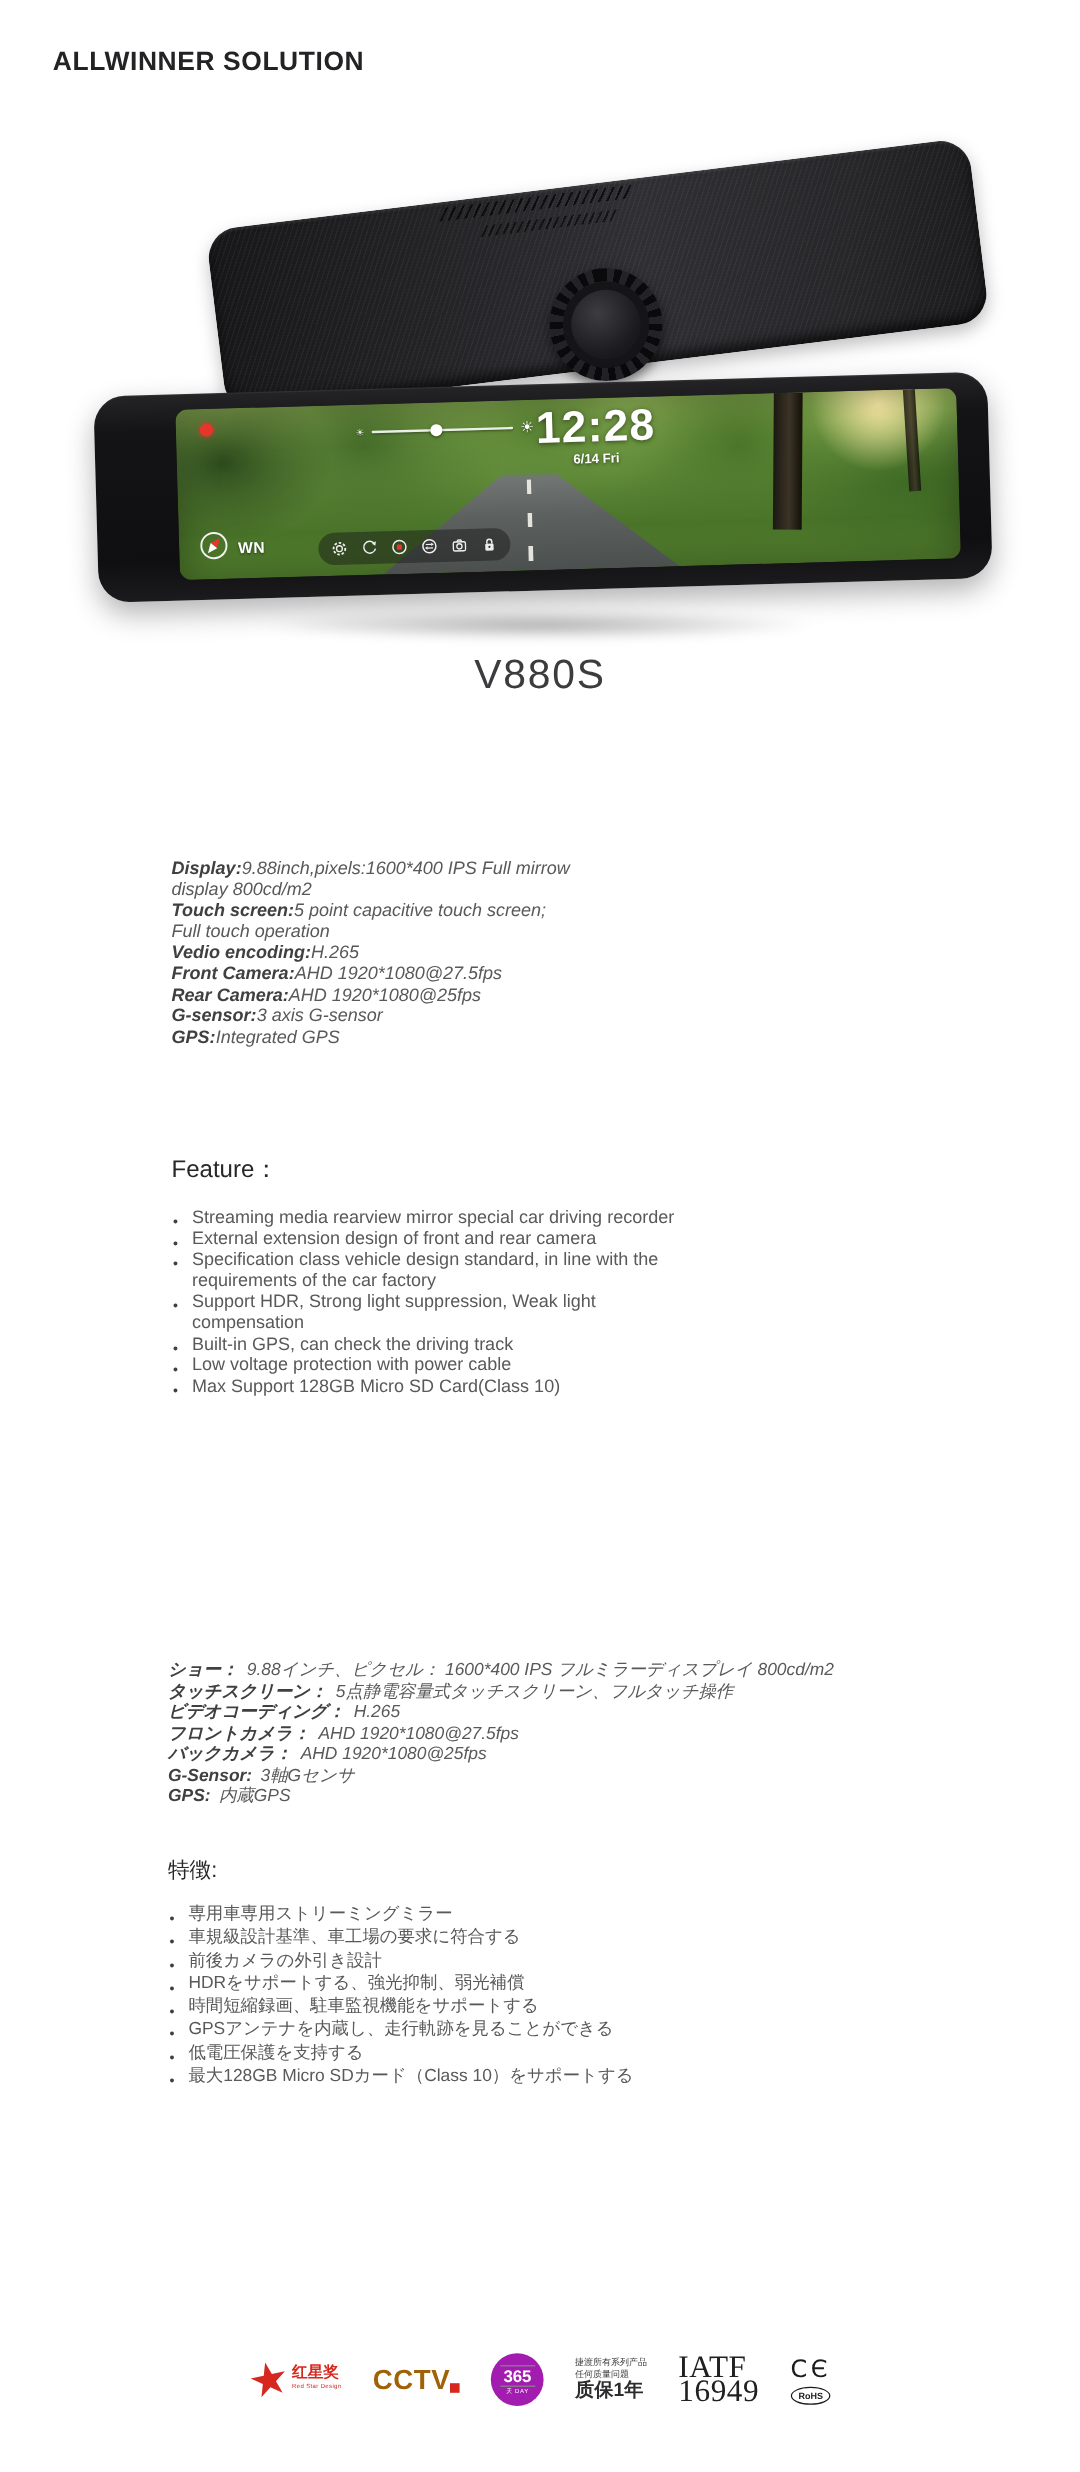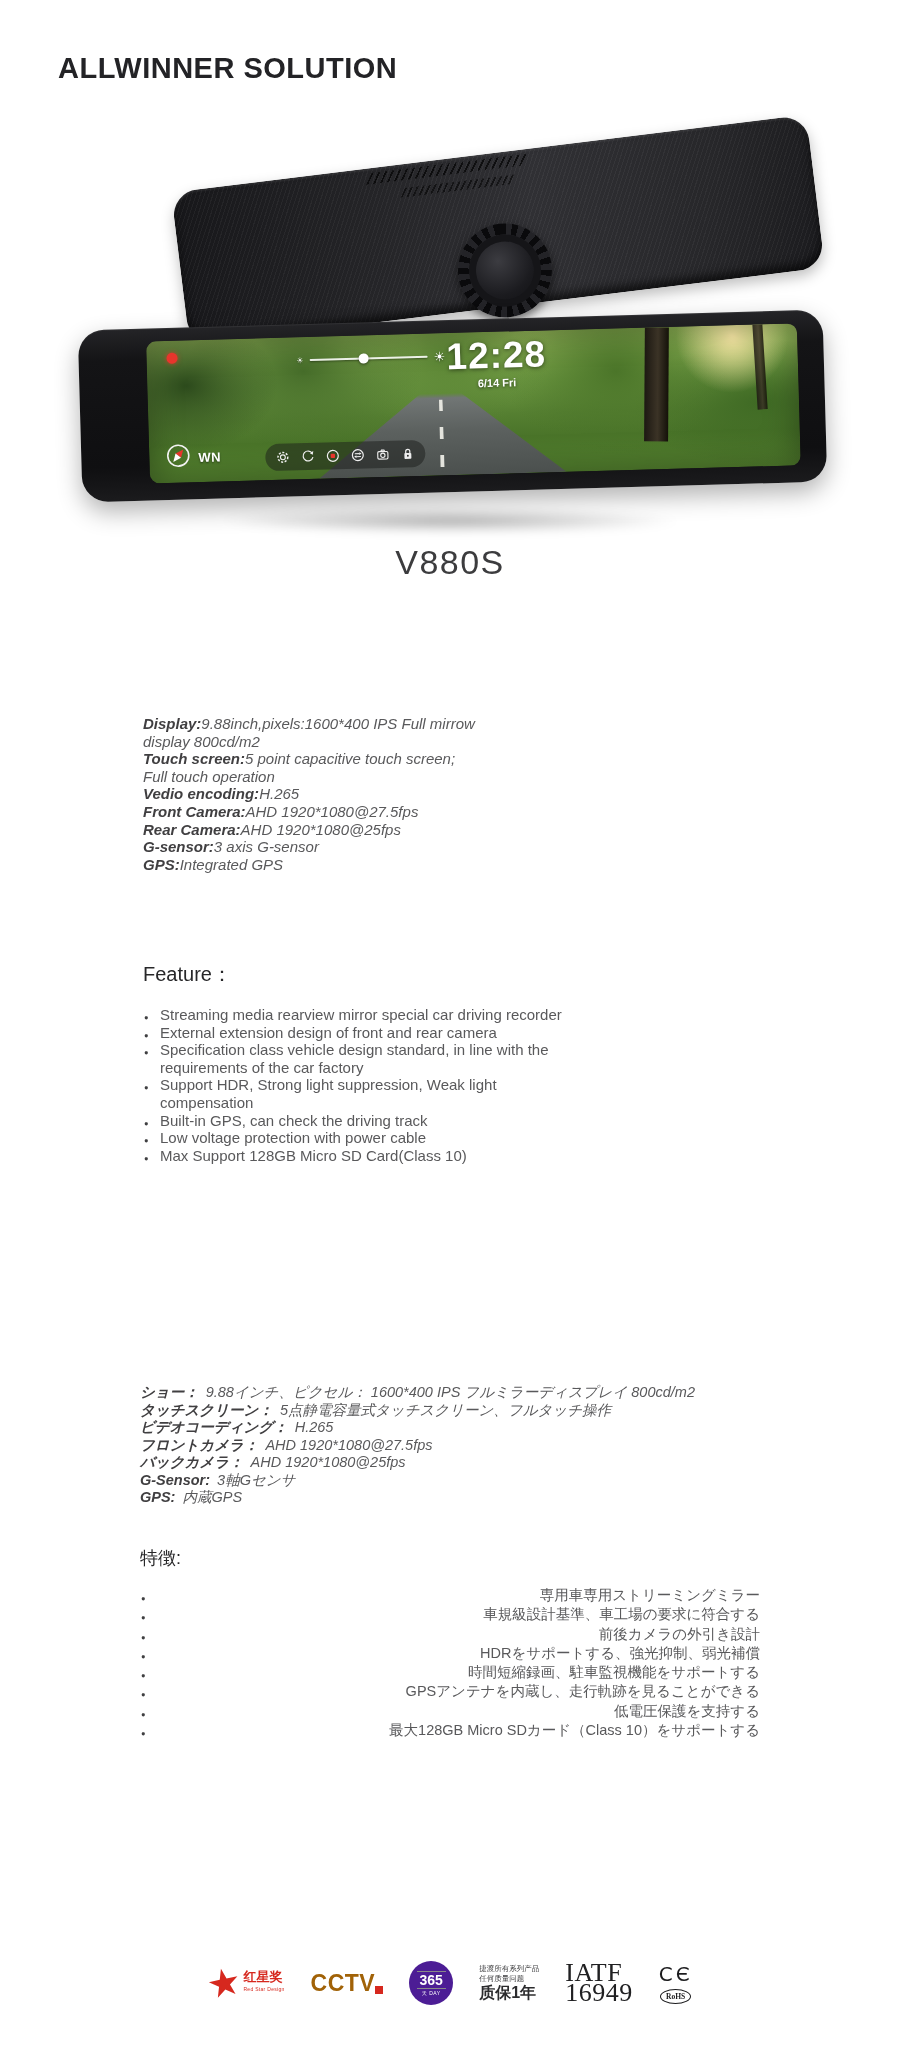--- a/index.html
+++ b/index.html
@@ -1,20 +1,20 @@
 <!DOCTYPE html>
 <html><head>
 <meta charset="utf-8">
 <style>
   html,body{margin:0;padding:0;background:#fff;}
   .page{position:relative;width:900px;height:2060px;background:#fff;overflow:hidden;
         font-family:"Liberation Sans",sans-serif;}
 
   
-  .title{position:absolute;left:44px;top:38px;margin:14px;font-size:29px;font-weight:800;
+  .title{position:absolute;left:44px;top:38px;margin:0;font-size:22px;font-weight:800;
          color:#232326;letter-spacing:.5px;}
 
   
   .hero{position:absolute;left:0;top:95px;width:900px;height:470px;}
 
   .device-back{position:absolute;left:178px;top:58px;width:640px;height:154px;
      transform:rotate(-7deg);border-radius:26px;
      background:
        repeating-linear-gradient(115deg,rgba(255,255,255,.045) 0 1px,rgba(0,0,0,0) 1px 4px),
        linear-gradient(100deg,#17171a 0%,#242427 30%,#303034 55%,#27272a 82%,#1b1b1e 100%);
@@ -103,49 +103,49 @@
 
   .feature-h{position:absolute;margin:0;font-weight:500;color:#272729;}
   .feature-h-en{left:143px;top:961px;font-size:20px;}
   .feature-h-jp{left:140px;top:1546px;font-size:18px;}
   ul.features{position:absolute;margin:0;padding:0;list-style:none;}
   ul.features li{position:relative;padding-left:17px;color:#59595b;}
   ul.features li::before{content:"●";position:absolute;left:1px;top:3px;font-size:7.5px;color:#3f3f41;}
   ul.features li span{white-space:pre-line;}
   .features-en{left:143px;top:1006px;width:462px;}
   .features-en li{font-size:15px;line-height:17.6px;}
-  .features-jp{left:140px;top:1586px;width:620px;text-align:right;}
+  .features-jp{left:140px;top:1586px;width:620px;}
   .features-jp li{font-size:14.5px;line-height:19.3px;}
 
   
   .footer{position:absolute;left:0;top:1956px;width:900px;height:54px;display:flex;
      justify-content:center;align-items:center;gap:26px;}
   .logo-redstar{display:flex;align-items:center;gap:2px;}
   .star{font-family:"DejaVu Sans",sans-serif;font-size:38px;line-height:38px;color:#d6281e;
      transform:rotate(-12deg);}
   .rs-text{display:flex;flex-direction:column;line-height:12px;}
   .rs-title{font-size:13px;font-weight:800;color:#d6281e;}
   .rs-sub{font-size:5px;color:#d6281e;letter-spacing:.3px;}
   .logo-cctv{display:flex;align-items:flex-end;gap:0;font-size:23px;font-weight:800;
      color:#a16207;letter-spacing:.5px;}
   .cctv-dot{width:8px;height:8px;background:#d6281e;margin-bottom:3px;}
-  .logo-365{width:44px;height:44px;border-radius:50%;background:#4c1d95;color:#fff;
+  .logo-365{width:44px;height:44px;border-radius:50%;background:#a21caf;color:#fff;
      display:flex;flex-direction:column;align-items:center;justify-content:center;line-height:1;}
   .n365{font-size:14px;font-weight:800;border-top:.8px solid #888;border-bottom:.8px solid #888;
      padding:1px 3px;}
   .d365{font-size:5px;margin-top:2px;letter-spacing:.5px;}
   .logo-warranty{display:flex;flex-direction:column;color:#3a3a3c;}
   .w-s{font-size:7.5px;line-height:9.5px;}
   .w-b{font-size:16px;font-weight:800;line-height:19px;color:#2c2c2e;}
   .logo-iatf{display:flex;flex-direction:column;font-family:"Liberation Serif",serif;
      font-size:26px;line-height:20px;color:#202022;letter-spacing:.5px;}
   .logo-cecol{display:flex;flex-direction:column;align-items:center;gap:3px;}
   .ce{font-family:"DejaVu Sans",sans-serif;font-size:20px;letter-spacing:3px;color:#1b1b1d;}
   .rohs{font-size:7.5px;font-weight:700;border:1.3px solid #1b1b1d;border-radius:50%;
-     padding:2px 5px;color:#1b1b1d;font-family:Liberation Serif, serif;}
+     padding:2px 5px;color:#1b1b1d;}
 </style>
 </head>
 <body>
 
 <div class="page">
 
   <h1 class="title">ALLWINNER SOLUTION</h1>
 
   <div class="hero">
     <div class="device-back">

